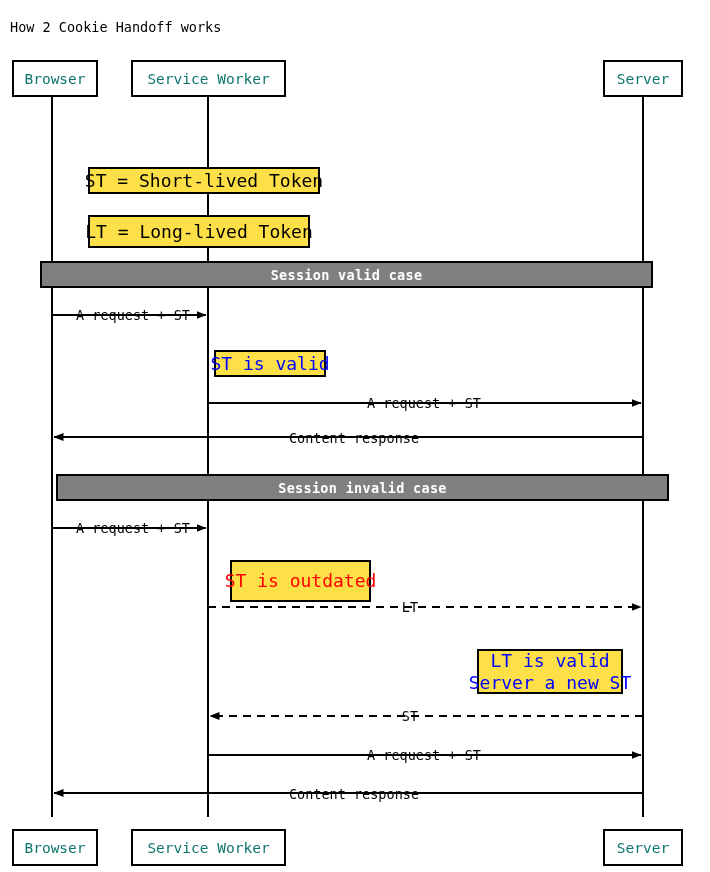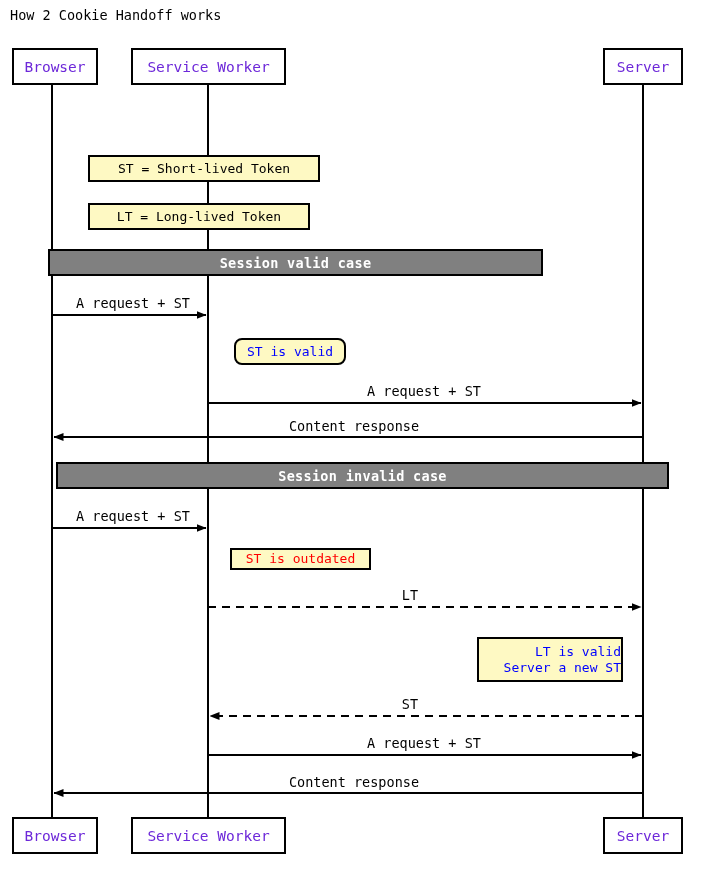--- a/index.html
+++ b/index.html
@@ -20,49 +20,50 @@
   svg.layer {
     position: absolute;
     left: 0;
     top: 0;
     width: 710px;
     height: 872px;
   }
   .ov {
     position: absolute;
     box-sizing: border-box;
+    margin-top: 12px;
   }
 
   
   .diagram-title {
     left: 10px;
     top: 7px;
     font-size: 13.5px;
     color: #000000;
     white-space: nowrap;
     letter-spacing: 0px;
   }
 
   
   .participant-box {
     border: 2px solid #000000;
     background: #ffffff;
-    color: #6d28d9;
+    color: #0f766e;
     font-size: 14.5px;
     display: flex;
     align-items: center;
     justify-content: center;
     white-space: nowrap;
   }
 
   
   .note-box {
     border: 2px solid #000000;
-    background: #fef9c3;
-    font-size: 13px;
+    background: #fde047;
+    font-size: 18px;
     display: flex;
     flex-direction: column;
     align-items: center;
     justify-content: center;
     white-space: nowrap;
     line-height: 1.18;
   }
   .note-black { color: #000000; }
   .note-blue  { color: #0000ff; }
   .note-red   { color: #ff0000; }
@@ -123,30 +124,30 @@
   <div class="ov diagram-title">How 2 Cookie Handoff works</div>
 
   <div id="overlay">
       <div class="ov participant-box" style="left: 12px; top: 48px; width: 86px; height: 37px;">Browser</div>
       <div class="ov participant-box" style="left: 131px; top: 48px; width: 155px; height: 37px;">Service Worker</div>
       <div class="ov participant-box" style="left: 603px; top: 48px; width: 80px; height: 37px;">Server</div>
       <div class="ov participant-box" style="left: 12px; top: 817px; width: 86px; height: 37px;">Browser</div>
       <div class="ov participant-box" style="left: 131px; top: 817px; width: 155px; height: 37px;">Service Worker</div>
       <div class="ov participant-box" style="left: 603px; top: 817px; width: 80px; height: 37px;">Server</div>
       <div class="ov note-box note-black" style="left: 88px; top: 155px; width: 232px; height: 27px;">ST = Short-lived Token</div>
-      <div class="ov note-box note-black" style="left: 88px; top: 203px; width: 222px; height: 27px;">LT = Long-lived Token</div>
-      <div class="ov section-bar" style="left: 48px; top: 249px; width: 495px; height: 27px;">Session valid case</div>
+      <div class="ov note-box note-black" style="left: 88px; top: 203px; width: 222px; height: 33px;">LT = Long-lived Token</div>
+      <div class="ov section-bar" style="left: 40px; top: 249px; width: 613px; height: 27px;">Session valid case</div>
       <div class="ov section-bar" style="left: 56px; top: 462px; width: 613px; height: 27px;">Session invalid case</div>
-      <div class="ov note-box note-blue" style="left: 234px; top: 338px; width: 112px; height: 27px; border-radius: 8px;">
+      <div class="ov note-box note-blue" style="left: 214px; top: 338px; width: 112px; height: 27px;">
         <span>ST is valid</span>
       </div>
-      <div class="ov note-box note-red" style="left: 230px; top: 548px; width: 141px; height: 22px;">
+      <div class="ov note-box note-red" style="left: 230px; top: 548px; width: 141px; height: 42px;">
         <span>ST is outdated</span>
       </div>
-      <div class="ov note-box note-blue" style="left: 477px; top: 637px; width: 146px; height: 45px; align-items: flex-end;">
+      <div class="ov note-box note-blue" style="left: 477px; top: 637px; width: 146px; height: 45px;">
         <span>LT is valid</span>
         <span>Server a new ST</span>
       </div>
       <div class="ov arrow-label" style="left: -17px; top: 295px; width: 300px;">A request + ST</div>
       <div class="ov arrow-label" style="left: 274px; top: 383px; width: 300px;">A request + ST</div>
       <div class="ov arrow-label" style="left: 204px; top: 418px; width: 300px;">Content response</div>
       <div class="ov arrow-label" style="left: -17px; top: 508px; width: 300px;">A request + ST</div>
       <div class="ov arrow-label" style="left: 260px; top: 587px; width: 300px;">LT</div>
       <div class="ov arrow-label" style="left: 260px; top: 696px; width: 300px;">ST</div>
       <div class="ov arrow-label" style="left: 274px; top: 735px; width: 300px;">A request + ST</div>

